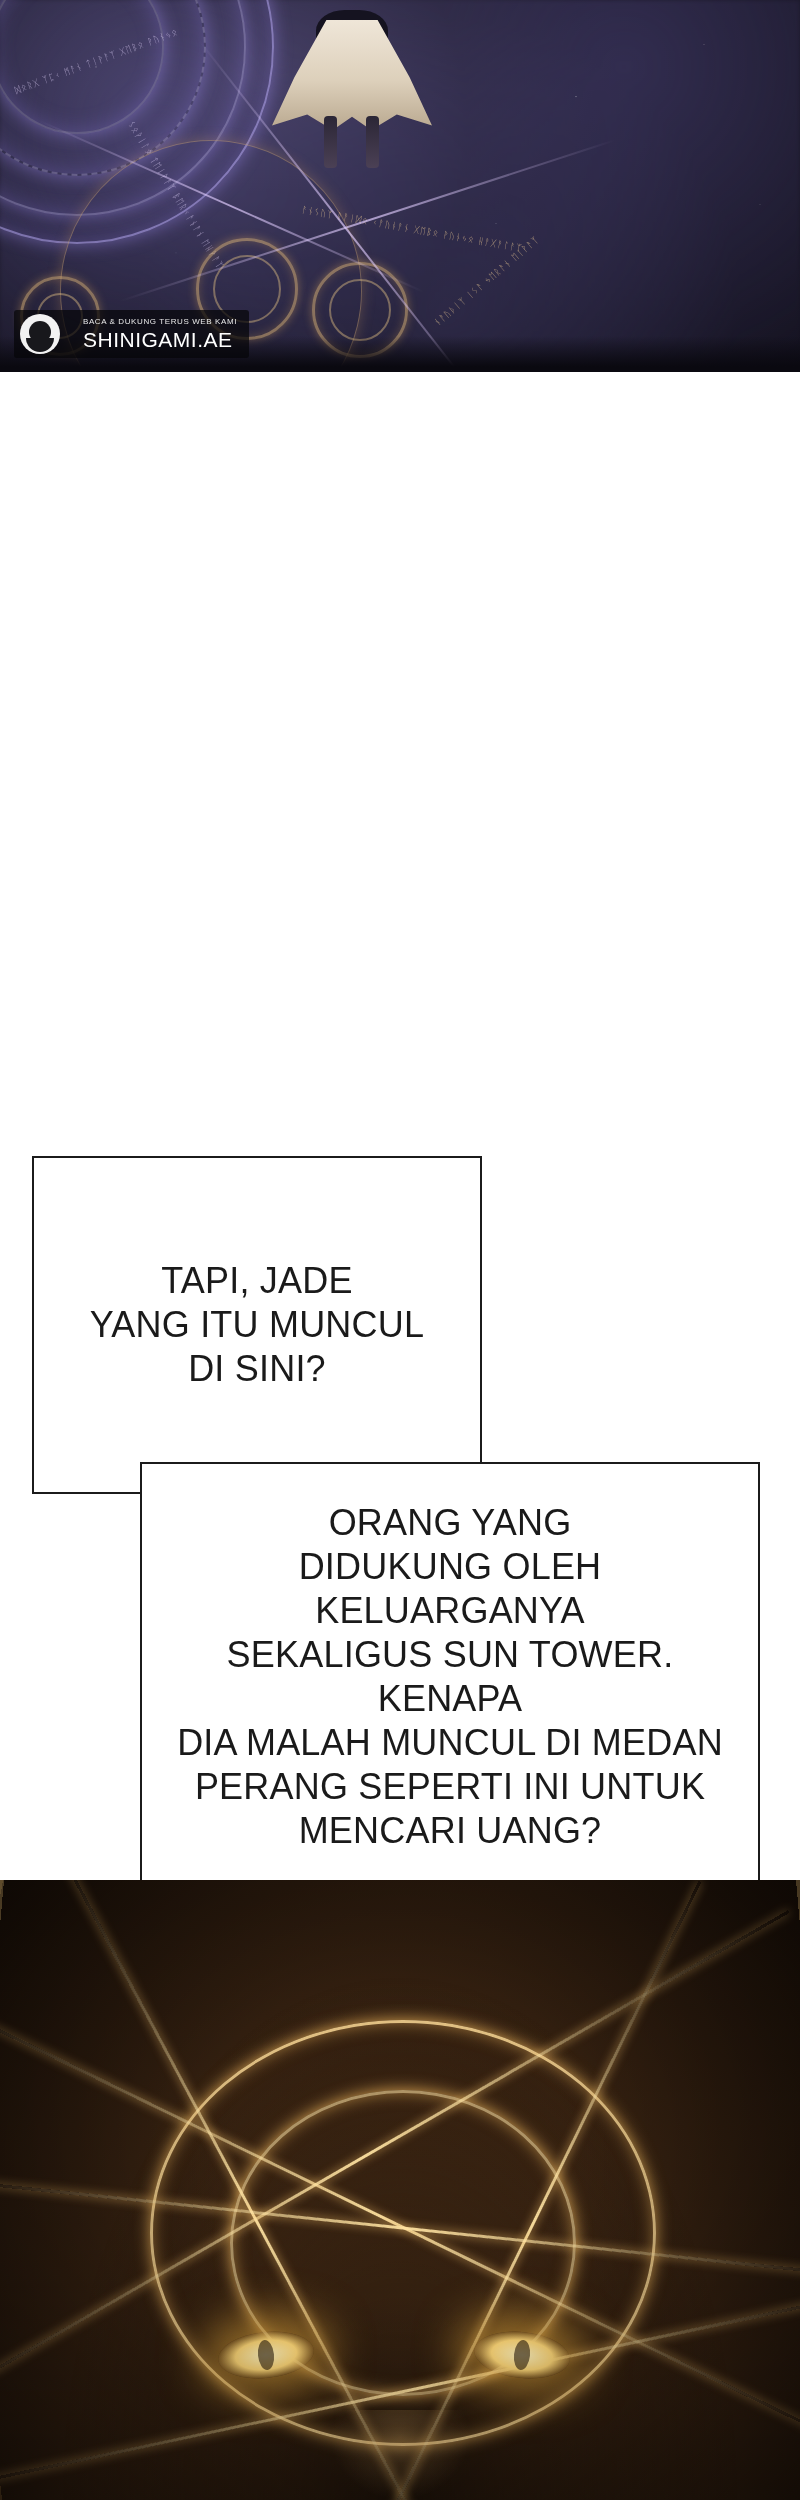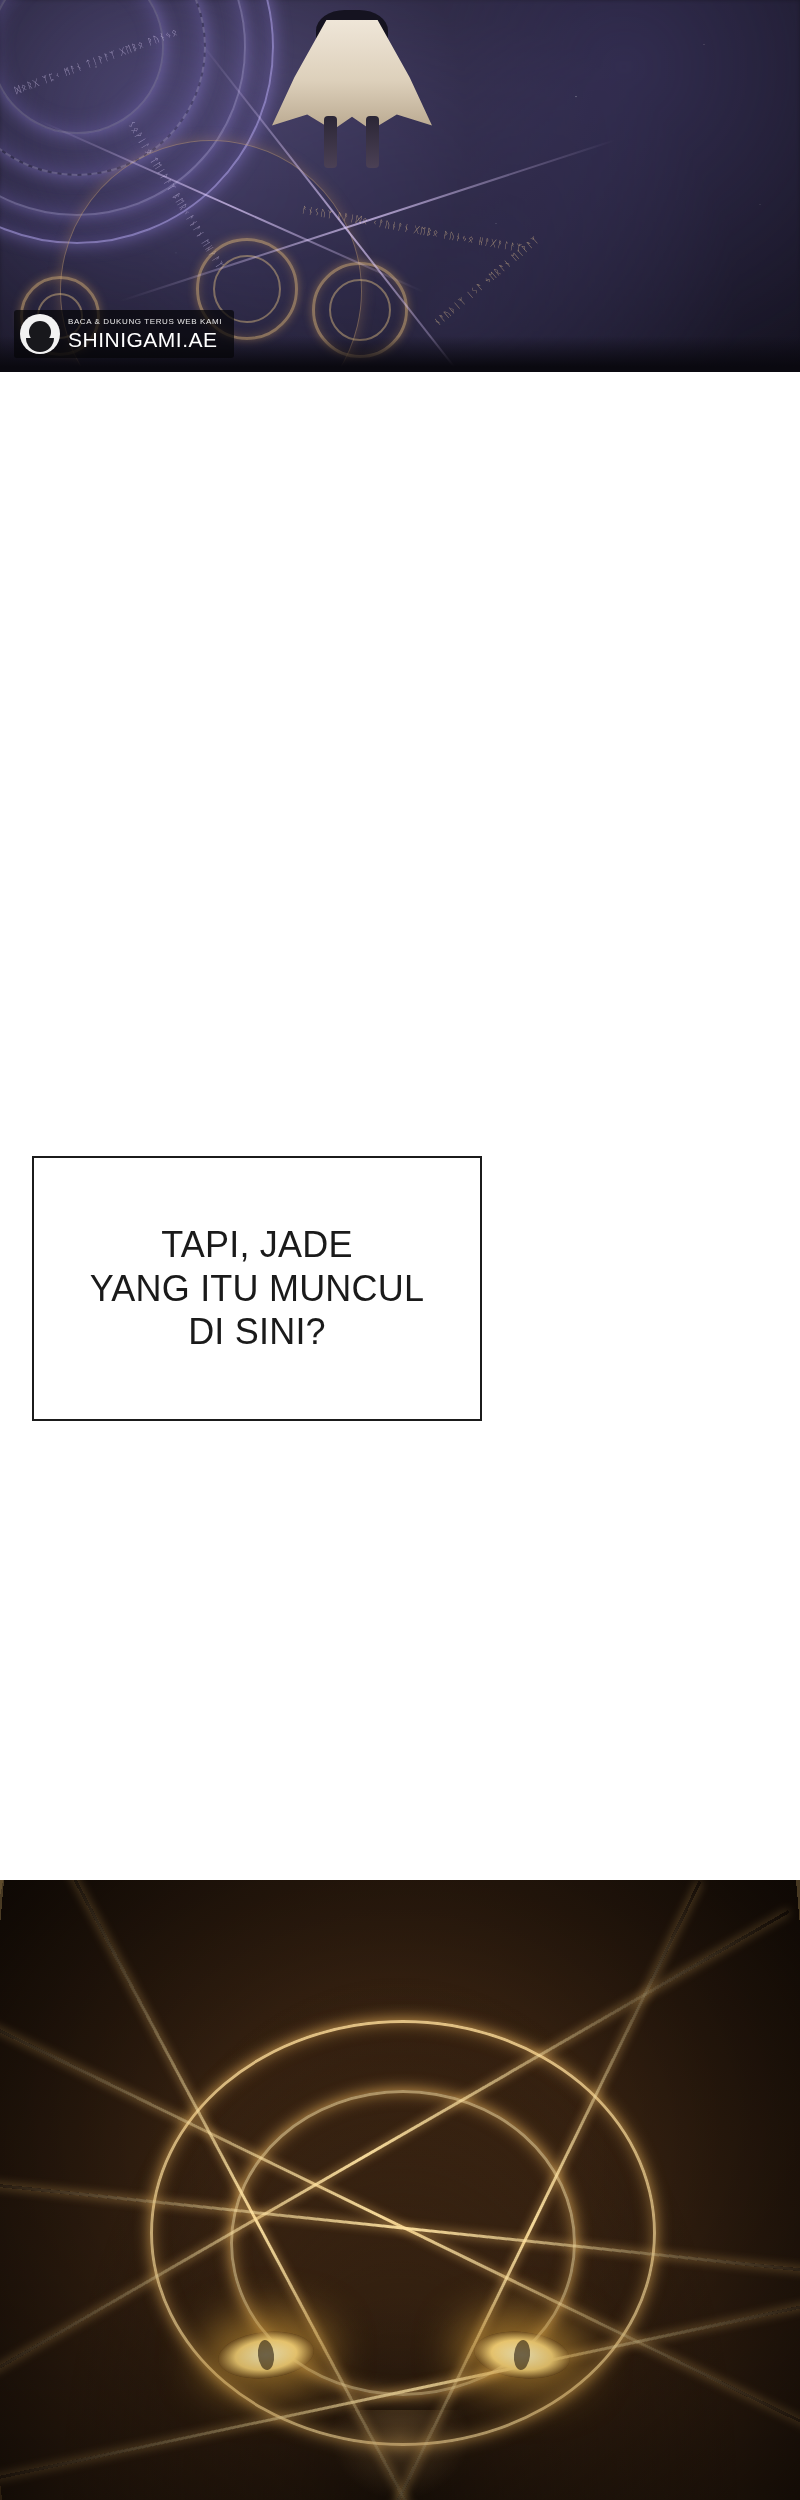--- a/index.html
+++ b/index.html
@@ -125,21 +125,21 @@
     position: absolute; left: 0; bottom: 0; width: 800px; height: 36px;
     background: linear-gradient(180deg, rgba(10,9,16,0), #0a0910 85%);
   }
 
   
   .watermark {
     position: absolute;
     left: 14px; bottom: 14px;
     display: flex;
     align-items: center;
-    gap: 8px;
+    gap: 23px;
     background: rgba(5,5,8,.72);
     padding: 4px 12px 4px 6px;
     border-radius: 3px;
   }
   .wm-logo {
     width: 40px; height: 40px;
     border-radius: 50%;
     background: #f2f2f2;
     position: relative;
     flex: 0 0 auto;
@@ -198,21 +198,21 @@
   .bubble p {
     margin: 0;
     font-family: "Liberation Sans", sans-serif;
     color: #1a1a1a;
     line-height: 1.22;
     letter-spacing: .2px;
     white-space: pre-line;
   }
   .bubble-1 {
     left: 32px; top: 1156px;
-    width: 450px; height: 265px;
+    width: 450px; height: 338px;
   }
   .bubble-1 p { font-size: 36px; }
   .bubble-2 {
     left: 140px; top: 1462px;
     width: 620px; height: 430px;
   }
   .bubble-2 p { font-size: 36px; }
 
   
   .panel-bottom {
@@ -330,20 +330,28 @@
   </div>
 
   <div class="gutter"></div>
 
   <div class="bubble bubble-1">
     <p>TAPI, JADE
 YANG ITU MUNCUL
 DI SINI?</p>
   </div>
 
+  <div class="bubble bubble-2">
+    <p>ORANG YANG
+DIDUKUNG OLEH KELUARGANYA
+SEKALIGUS SUN TOWER. KENAPA
+DIA MALAH MUNCUL DI MEDAN
+PERANG SEPERTI INI UNTUK
+MENCARI UANG?</p>
+  </div>
 
   <div class="panel-bottom">
     <div class="hair"></div>
     <div class="hair-left"></div>
     <div class="hair-right"></div>
 
     <div class="magic-ring mr-big"></div>
     <div class="magic-ring mr-mid"></div>
 
     <div class="magic-line" style="left:-60px; top:120px; width:980px; transform:rotate(26deg);"></div>

